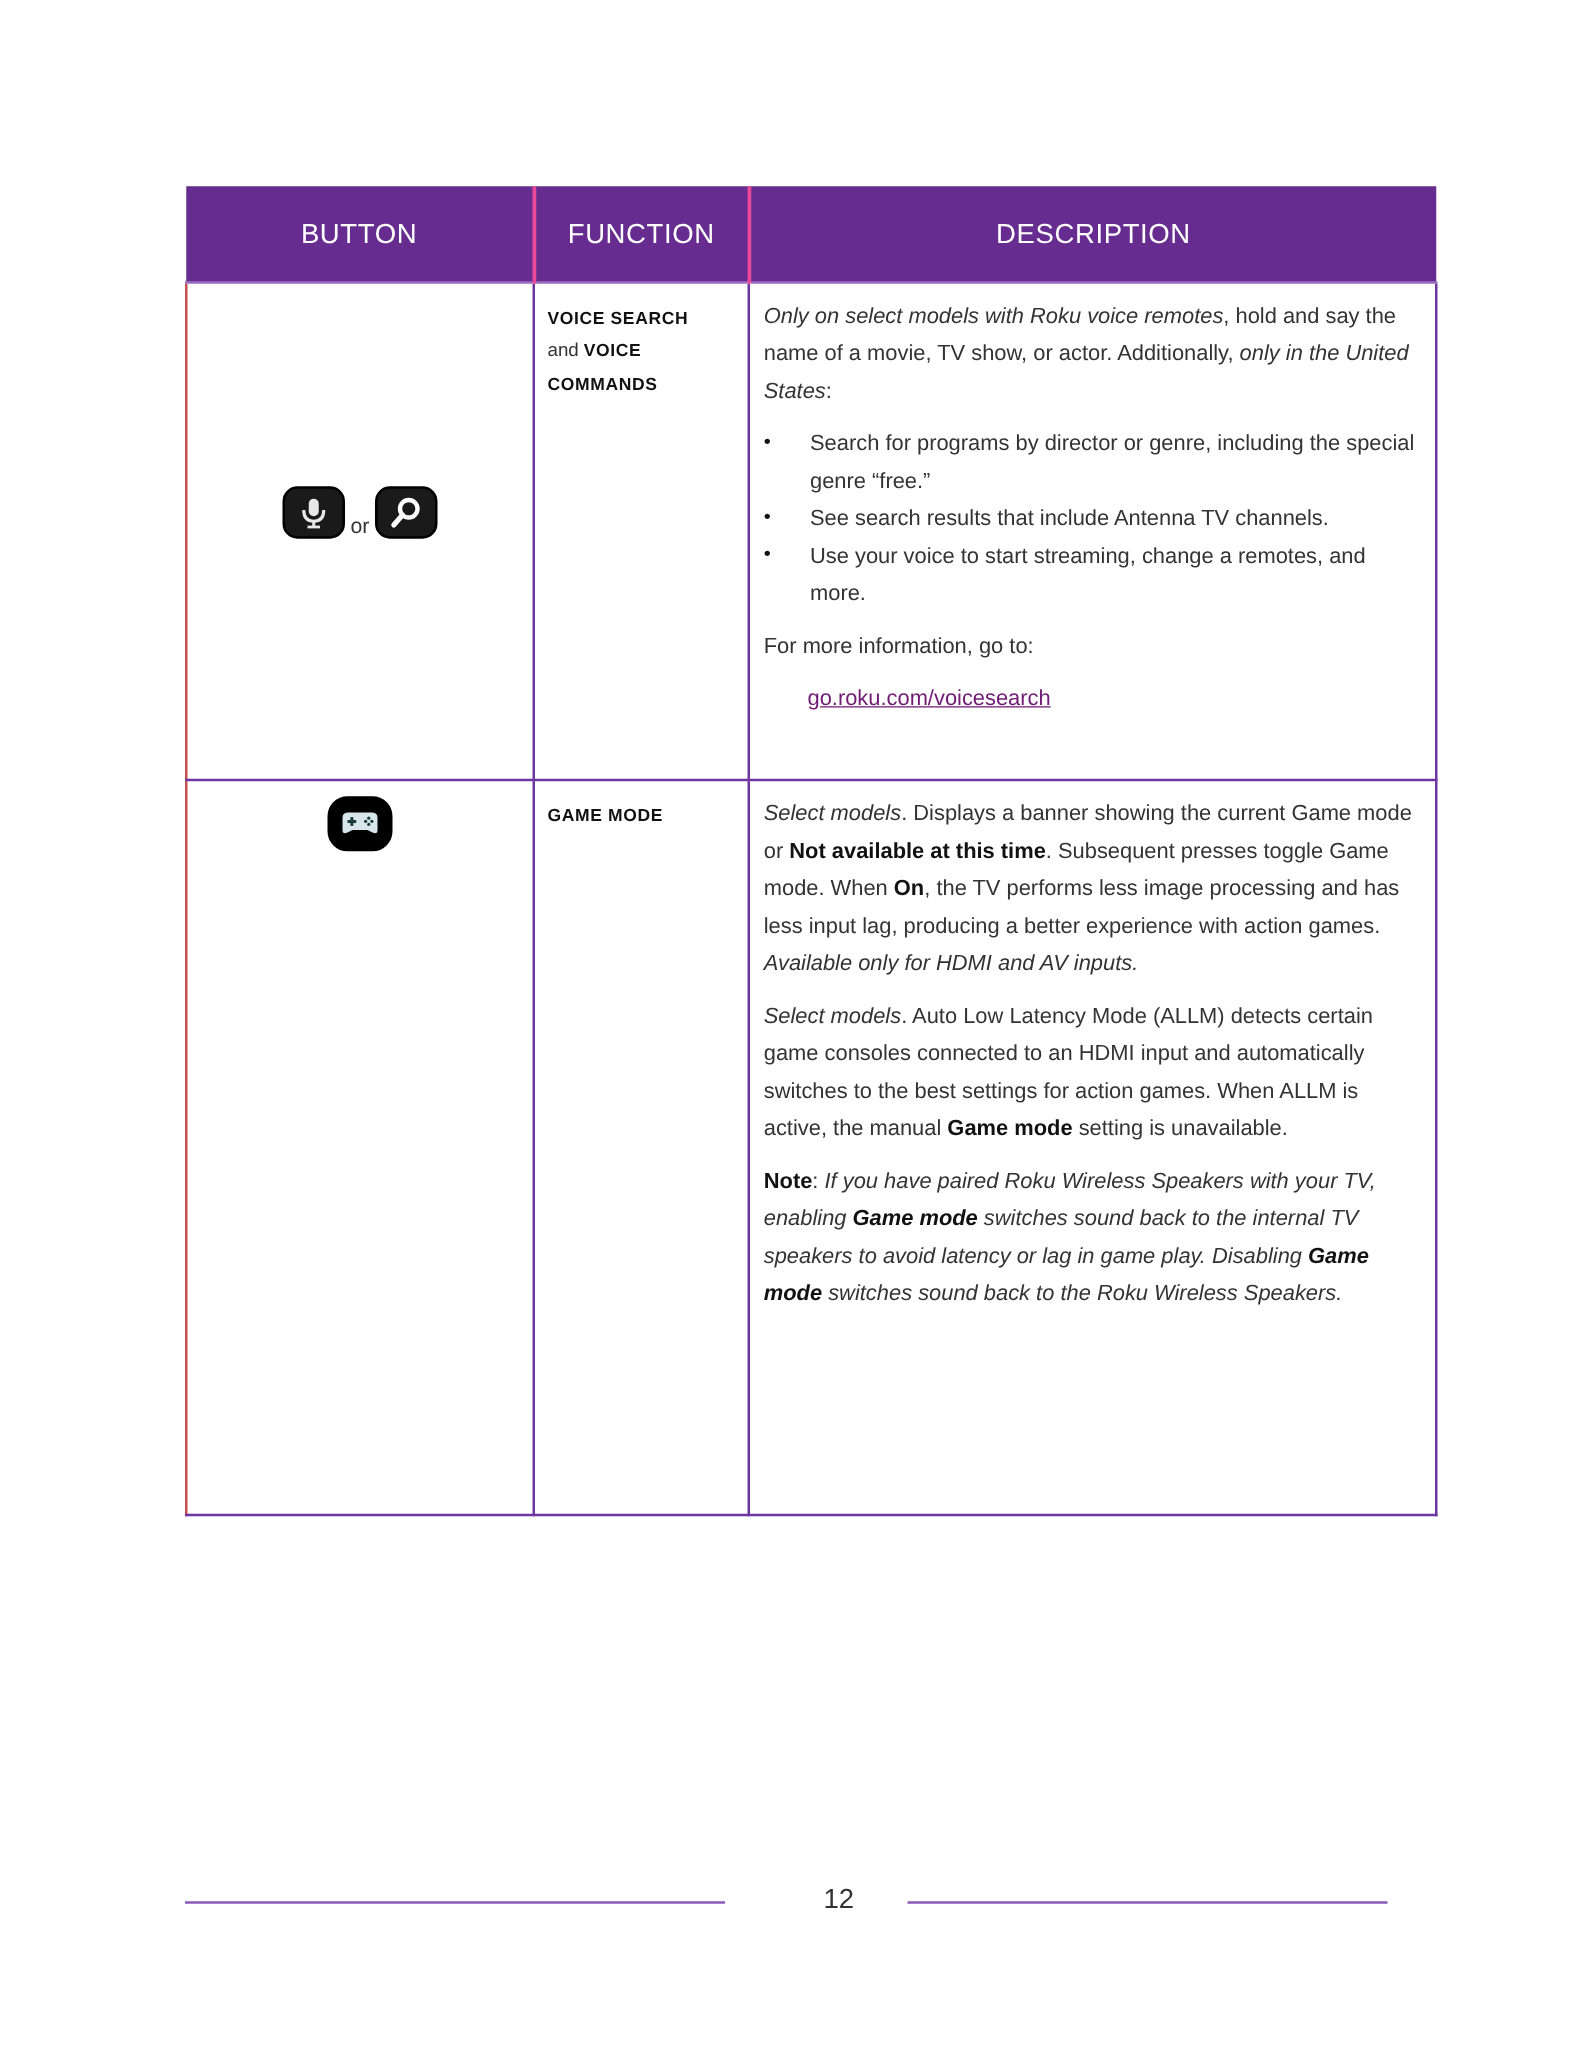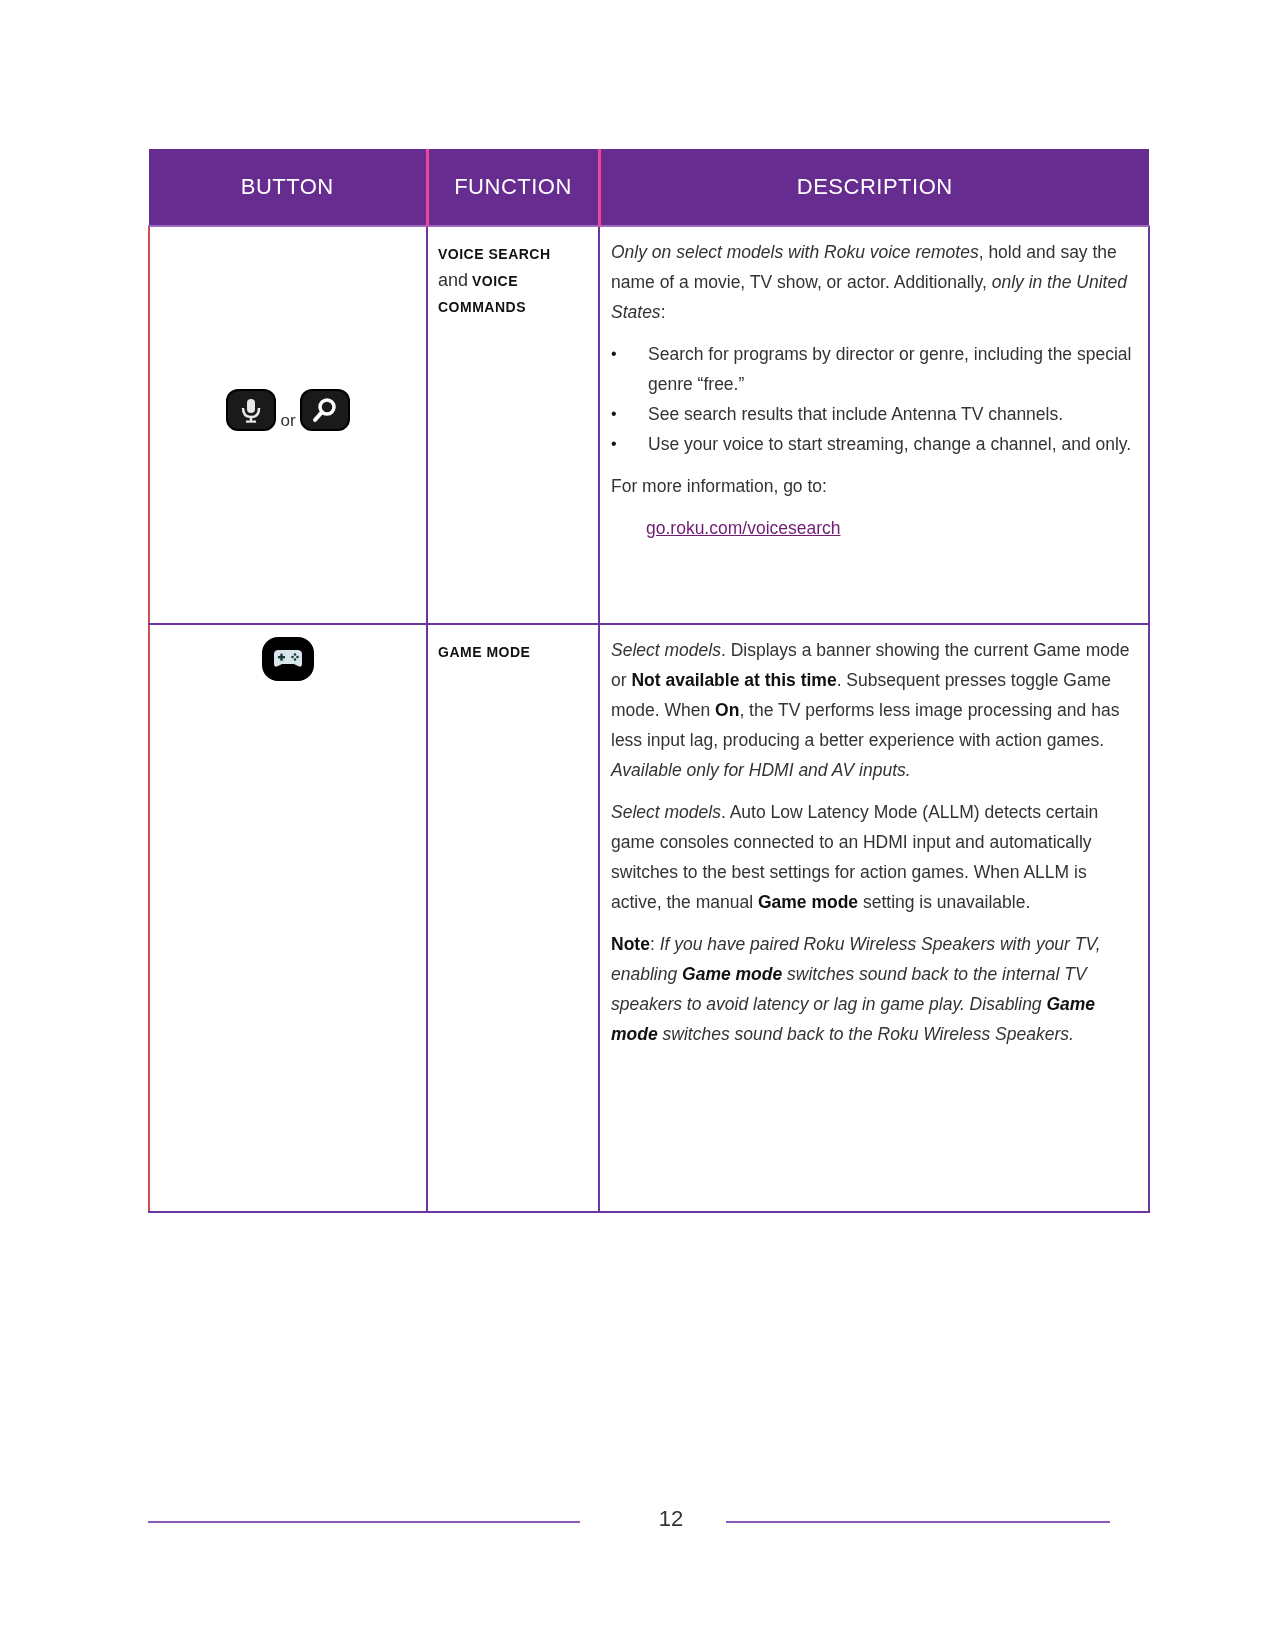--- a/index.html
+++ b/index.html
@@ -7,21 +7,21 @@
          font-family: "Liberation Sans", sans-serif; color: #333333; }
   .tbl { position: absolute; left: 148px; top: 149px; width: 1000px; border-collapse: collapse; table-layout: fixed; }
   .tbl th { background: #672c8f; color: #ffffff; font-weight: normal; font-size: 22px; letter-spacing: 0.5px;
             height: 76px; padding: 0; text-align: center; border-left: 3px solid #ec4899; border-bottom: 2px solid #9a6cc0; }
   .tbl th:first-child { border-left: none; }
   .tbl td { vertical-align: top; border: 2px solid #6e36a0; padding: 0; }
   .tbl td.c-btn { border-left: 2px solid #c9504f; position: relative; }
   .col1 { width: 278px; } .col2 { width: 172px; } .col3 { width: 550px; }
   .func { padding: 14px 8px 0 10px; font-size: 14px; line-height: 26px; color: #111; }
   .sc { font-weight: bold; letter-spacing: 0.5px; }
-  .func .and { font-size: 18px; color: #333; margin-top: 32px; }
+  .func .and { font-size: 15px; color: #333; margin-top: 32px; }
   .desc { padding: 10px 10px 12px 11px; font-size: 17.5px; line-height: 30px; color: #333; }
   .desc p { margin: 0 0 12px 0; }
   .desc ul { margin: 0 0 12px 0; padding: 0; list-style: none; }
   .desc li { position: relative; padding-left: 37px; }
   .desc li::before { content: "\2022"; position: absolute; left: 0; top: 0; color: #111; font-size: 16px; }
   .desc em { font-style: italic; }
   .desc b { color: #111; }
   .link { color: #701a75; text-decoration: underline; margin-left: 35px; }
   .icon-wrap { position: absolute; left: 0; right: 0; text-align: center; }
   .ico { display: inline-block; width: 50px; height: 42px; border-radius: 12px; background: #1a1a1a;
@@ -72,21 +72,21 @@
           <span class="sc">VOICE</span><br>
           <span class="sc">COMMANDS</span>
         </div>
       </td>
       <td>
         <div class="desc">
           <p><em>Only on select models with Roku voice remotes</em><span>, hold and say the name of a movie, TV show, or actor. Additionally, </span><em>only in the United States</em><span>:</span></p>
           <ul>
             <li>Search for programs by director or genre, including the special genre “free.”</li>
             <li>See search results that include Antenna TV channels.</li>
-            <li>Use your voice to start streaming, change a channel, and only.</li>
+            <li>Use your voice to start streaming, change a remotes, and more.</li>
           </ul>
           <p>For more information, go to:</p>
           <p style="margin:0;"><a class="link">go.roku.com/voicesearch</a></p>
         </div>
       </td>
     </tr>
     <tr style="height:588px;">
       <td class="c-btn">
         <div class="icon-wrap" style="top:12px;">
           <span class="ico" style="width:52px;height:44px;border-radius:16px;background:#000;">

